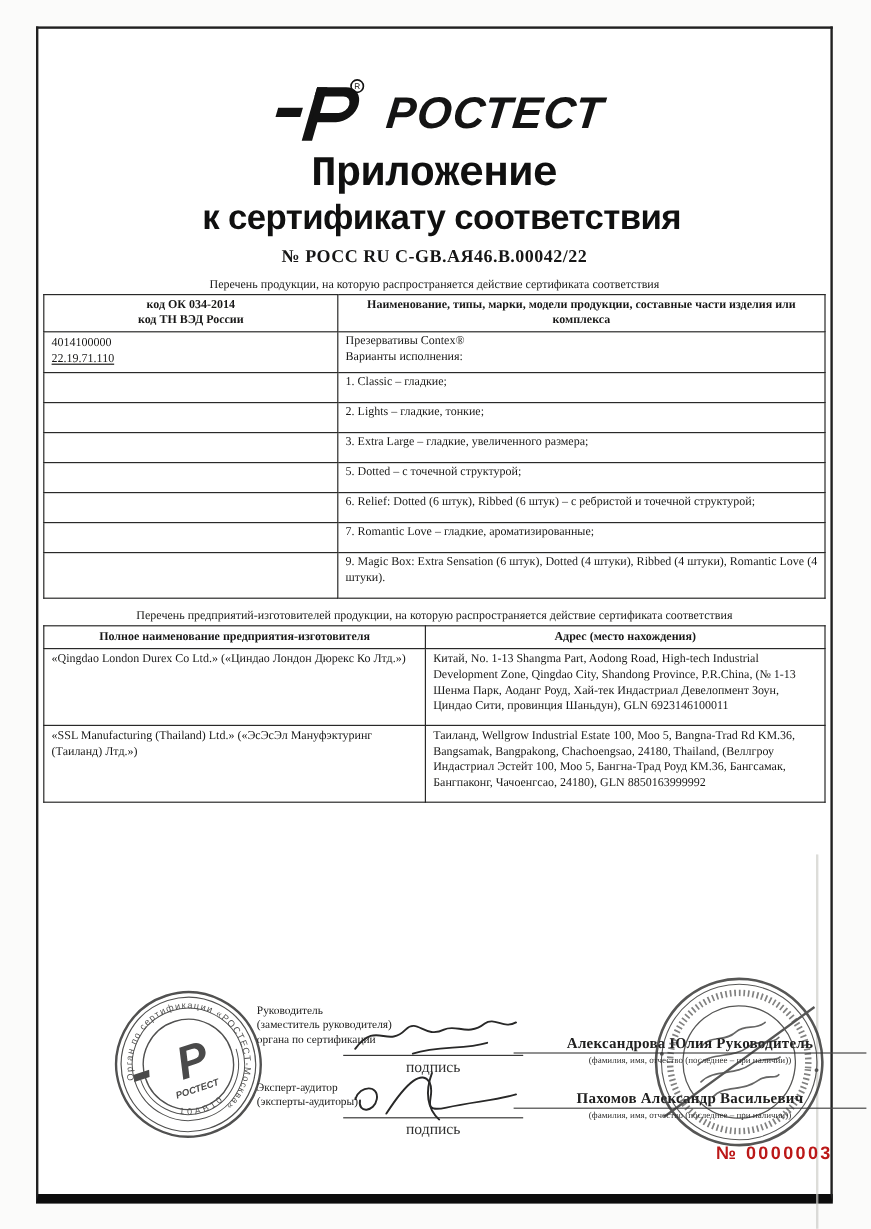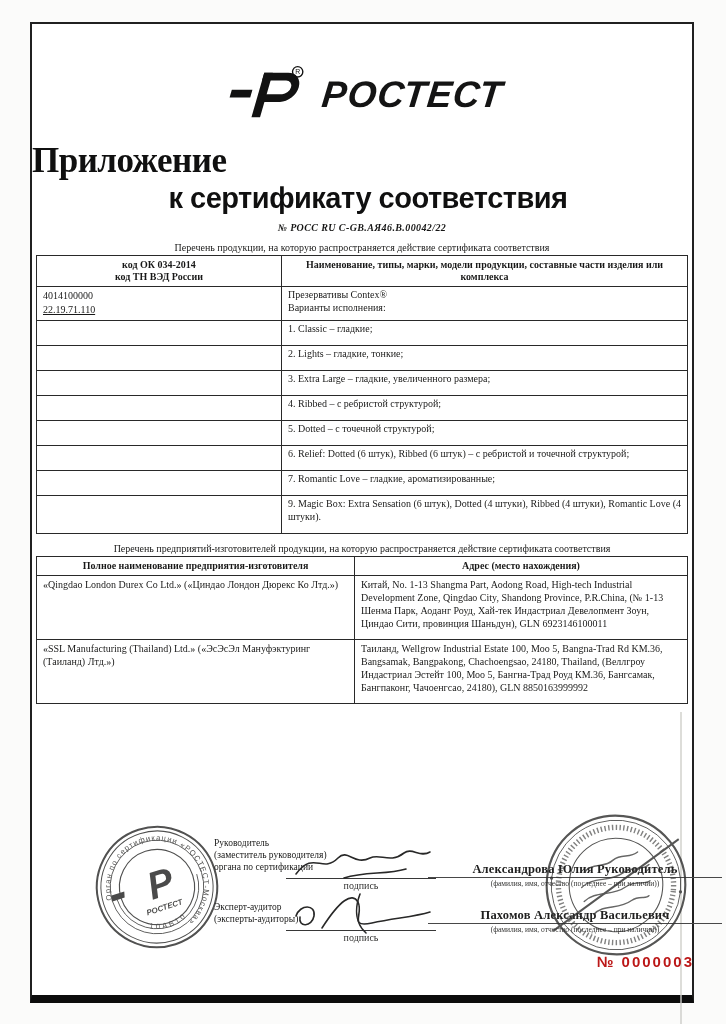--- a/index.html
+++ b/index.html
@@ -19,25 +19,25 @@
     box-sizing:border-box;
   }
   .paper-edge{position:absolute;right:10px;top:688px;width:2px;height:322px;background:#c9c9c6;opacity:.7;}
 
   
   .logo-row{margin-top:40px;display:flex;justify-content:center;align-items:center;gap:14px;}
   .brand-text{
     font-family:"Liberation Sans", sans-serif;font-style:italic;font-weight:900;
     font-size:37px;letter-spacing:1px;color:#181818;transform:skewX(-6deg);
   }
-  .title1{margin-top:16px;font-family:Liberation Serif, serif;
+  .title1{text-align:center;font-family:Liberation Mono, monospace;
     font-weight:700;font-size:35px;letter-spacing:-.5px;color:#141414;line-height:1.1;}
   .title2{text-align:center;font-family:"Liberation Sans", sans-serif;
     font-weight:700;font-size:29px;letter-spacing:-.5px;color:#141414;line-height:1.2;padding-left:12px;}
-  .certnum{margin-top:7px;text-align:center;font-weight:700;font-size:10px;letter-spacing:.4px;color:#1a1a1a;font-style:italic;}
+  .certnum{margin-top:7px;text-align:center;font-weight:700;font-size:15px;letter-spacing:.4px;color:#1a1a1a;}
 
   
   .caption{margin-top:9px;text-align:center;font-size:10px;color:#222;}
 
   
   table{border-collapse:collapse;table-layout:fixed;margin:2px auto 0 auto;width:652px;}
   th,td{border:1.6px solid #2c2c2c;vertical-align:top;padding:2px 6px;box-sizing:border-box;}
   th{font-weight:700;font-size:10px;text-align:center;line-height:1.2;padding:3px 4px;}
   td{font-size:10px;line-height:1.25;}
   .t1 col.c1{width:245px;}
@@ -53,21 +53,21 @@
   .sig-area{position:absolute;left:30px;top:806px;width:664px;height:175px;}
   .stamp{position:absolute;opacity:.82;}
   .stamp-left{left:56px;top:10px;z-index:3;}
   .stamp-right{left:505px;top:-2px;z-index:3;}
   .roles{position:absolute;left:184px;z-index:2;font-size:9.5px;line-height:1.25;color:#222;}
   .roles div{white-space:nowrap;}
   .role1{top:32px;}
   .role2{top:96px;}
   .sigline{position:absolute;width:150px;z-index:2;text-align:center;}
   .sigline .rule{border-bottom:1.4px solid #3a3a3a;margin-top:-8px;}
-  .sigline .cap{font-size:10px;color:#333;margin-top:1px;}
+  .sigline .cap{font-size:13px;color:#333;margin-top:1px;}
   .sig1{left:256px;top:38px;}
   .sig2{left:256px;top:84px;}
   .namefield{position:absolute;left:398px;width:294px;z-index:2;text-align:center;}
   .namefield .nm{font-size:12.5px;font-weight:600;letter-spacing:.2px;color:#242424;white-space:nowrap;}
   .namefield .rule{border-bottom:1.6px solid #4a4a4a;margin-top:0px;}
   .namefield .cap{font-size:7.5px;color:#333;margin-top:1px;white-space:nowrap;}
   .n1{top:56px;}
   .n2{top:102px;}
 
   .docnum{position:absolute;right:32px;top:953px;font-family:"Liberation Sans", sans-serif;
@@ -128,24 +128,20 @@
             <td></td>
             <td>1. Classic – гладкие;</td>
           </tr>
         <tr class="row-var">
             <td></td>
             <td>2. Lights – гладкие, тонкие;</td>
           </tr>
         <tr class="row-var">
             <td></td>
             <td>3. Extra Large – гладкие, увеличенного размера;</td>
-          </tr>
-        <tr class="row-var">
-            <td></td>
-            <td>4. Ribbed – с ребристой структурой;</td>
           </tr>
         <tr class="row-var">
             <td></td>
             <td>5. Dotted – с точечной структурой;</td>
           </tr>
         <tr class="row-var">
             <td></td>
             <td>6. Relief: Dotted (6 штук), Ribbed (6 штук) – с ребристой и точечной структурой;</td>
           </tr>
         <tr class="row-var">

